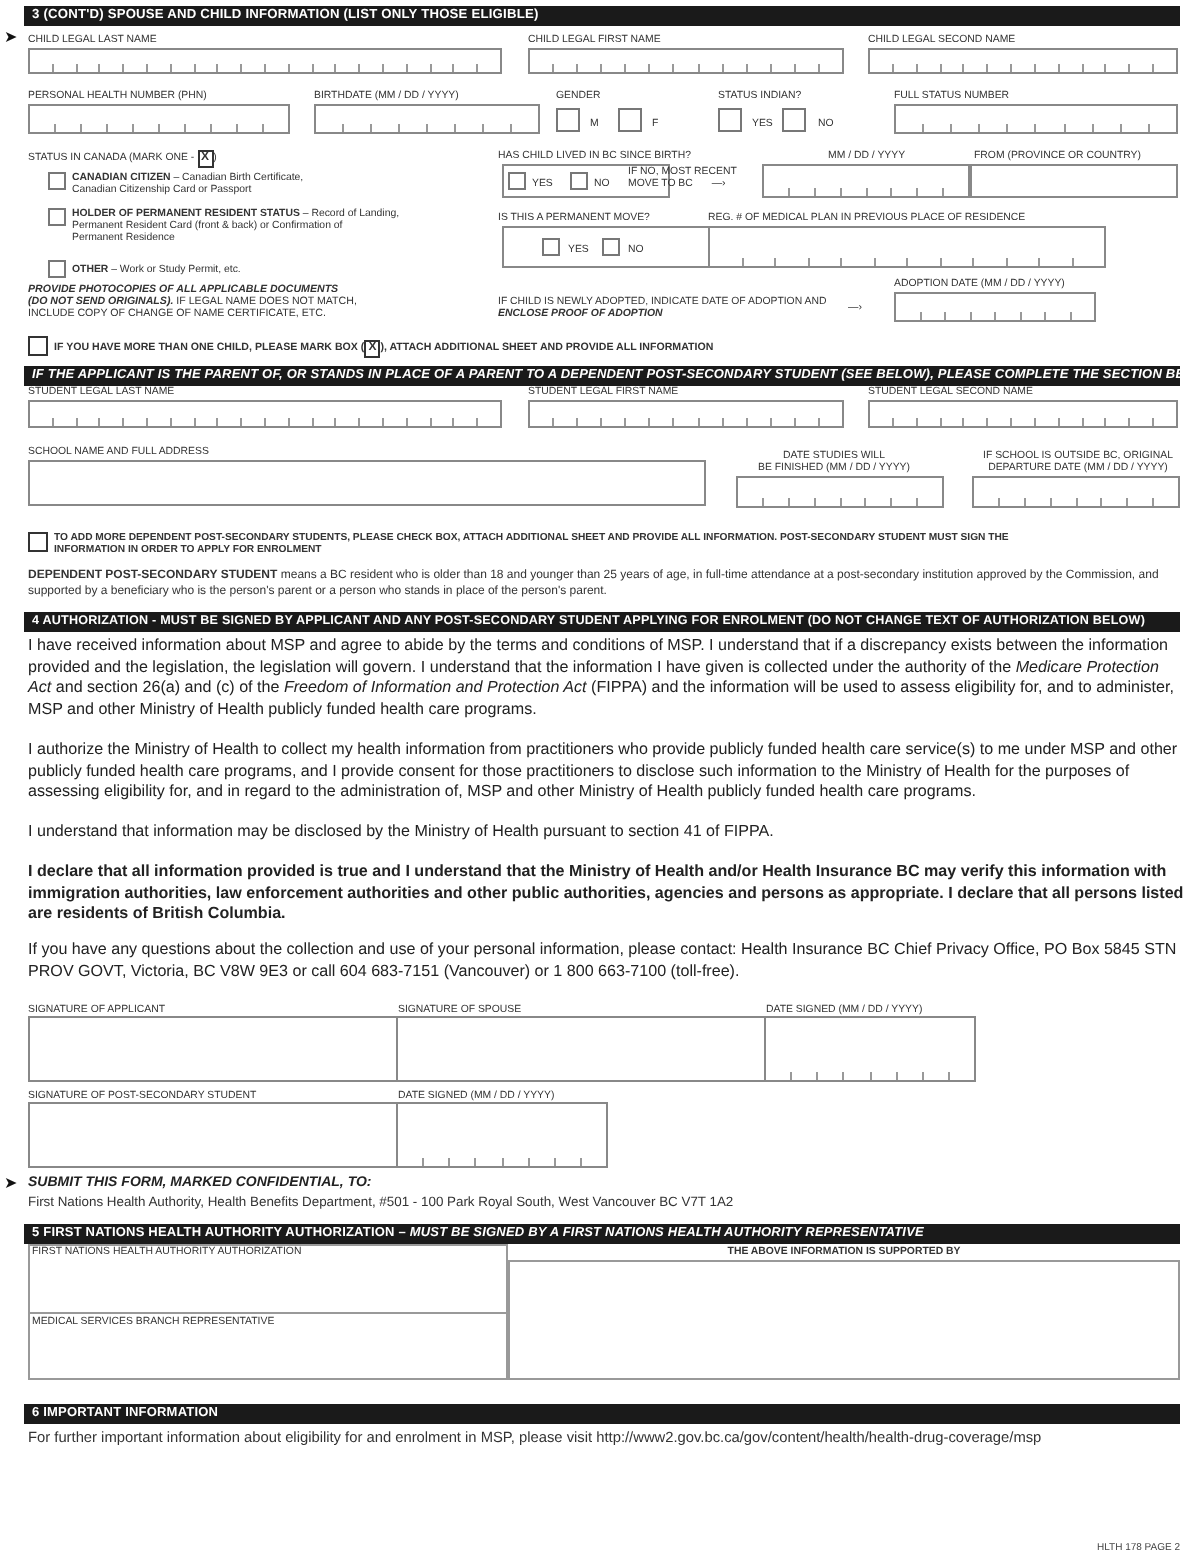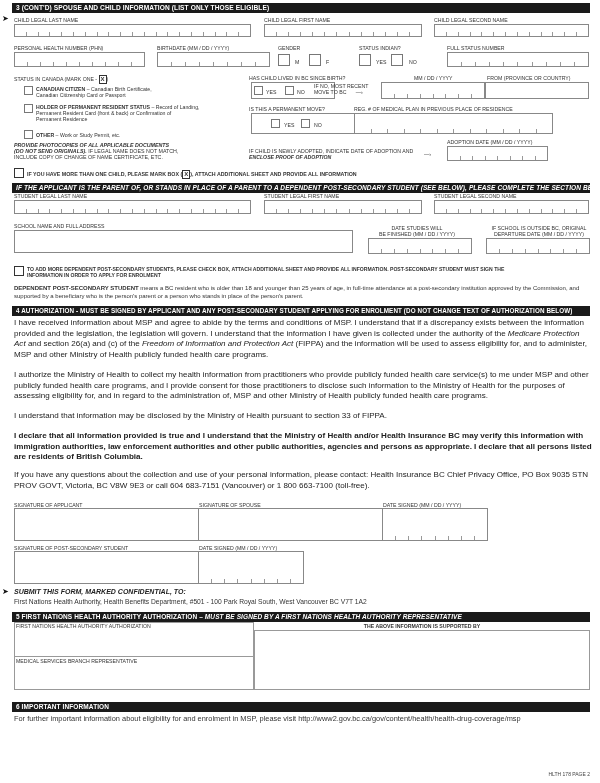--- a/index.html
+++ b/index.html
@@ -330,23 +330,23 @@
 
 <div class="cb lg" style="left:14px;top:266px;"></div>
 <div class="cbt bold" style="left:27px;top:266px;font-size:5.1px;"><span>TO ADD MORE DEPENDENT POST-SECONDARY STUDENTS, PLEASE CHECK BOX, ATTACH ADDITIONAL SHEET AND PROVIDE ALL INFORMATION. POST-SECONDARY STUDENT MUST SIGN THE</span><br><span>INFORMATION IN ORDER TO APPLY FOR ENROLMENT</span></div>
 
 <div class="abs" style="left:14px;top:284px;width:578px;font-size:6px;line-height:8px;color:#333;"><b>DEPENDENT POST-SECONDARY STUDENT</b><span> means a BC resident who is older than 18 and younger than 25 years of age, in full-time attendance at a post-secondary institution approved by the Commission, and supported by a beneficiary who is the person's parent or a person who stands in place of the person's parent.</span></div>
 
 <div class="bar" style="top:306px;font-size:6.3px;">4  AUTHORIZATION - MUST BE SIGNED BY APPLICANT AND ANY POST-SECONDARY STUDENT APPLYING FOR ENROLMENT (DO NOT CHANGE TEXT OF AUTHORIZATION BELOW)</div>
 
 <div class="para" style="top:318px;"><span>I have received information about MSP and agree to abide by the terms and conditions of MSP.  I understand that if a discrepancy exists between the information provided and the legislation, the legislation will govern. I understand that the information I have given is collected under the authority of the </span><i>Medicare Protection Act</i><span> and section 26(a) and (c) of the </span><i>Freedom of Information and Protection Act</i><span> (FIPPA)  and the information will be used to assess eligibility for, and to administer, MSP and other Ministry of Health publicly funded health care programs.</span></div>
 <div class="para" style="top:370px;">I authorize the Ministry of Health to collect my health information from practitioners who provide publicly funded health care service(s) to me under MSP and other publicly funded health care programs, and I provide consent for those practitioners to disclose such information to the Ministry of Health for the purposes of assessing eligibility for, and in regard to the administration of, MSP and other Ministry of Health publicly funded health care programs.</div>
-<div class="para" style="top:411px;">I understand that information may be disclosed by the Ministry of Health pursuant to section 33 of FIPPA.</div>
+<div class="para" style="top:411px;">I understand that information may be disclosed by the Ministry of Health pursuant to section 41 of FIPPA.</div>
 <div class="para" style="top:431px;font-weight:bold;">I declare that all information provided is true and I understand that the Ministry of Health and/or Health Insurance BC may verify this information with immigration authorities, law enforcement authorities and other public authorities, agencies and persons as appropriate. I declare that all persons listed are residents of British Columbia.</div>
-<div class="para" style="top:470px;">If you have any questions about the collection and use of your personal information, please contact: Health Insurance BC Chief Privacy Office, PO Box 9035 STN PROV GOVT, Victoria, BC V8W 9E3 or call 604 683-7151 (Vancouver) or 1 800 663-7100 (toll-free).</div>
+<div class="para" style="top:470px;">If you have any questions about the collection and use of your personal information, please contact: Health Insurance BC Chief Privacy Office, PO Box 5845 STN PROV GOVT, Victoria, BC V8W 9E3 or call 604 683-7151 (Vancouver) or 1 800 663-7100 (toll-free).</div>
 
 <div class="lbl" style="left:14px;top:502px;">SIGNATURE OF APPLICANT</div>
 <div class="box" style="left:14px;top:508px;width:185px;height:33px;"></div>
 <div class="lbl" style="left:199px;top:502px;">SIGNATURE OF SPOUSE</div>
 <div class="box" style="left:198px;top:508px;width:185px;height:33px;"></div>
 <div class="lbl" style="left:383px;top:502px;">DATE SIGNED (MM / DD / YYYY)</div>
 <div class="box" style="left:382px;top:508px;width:106px;height:33px;">
     <div class="ticks">
       <span></span>
       <span></span>

